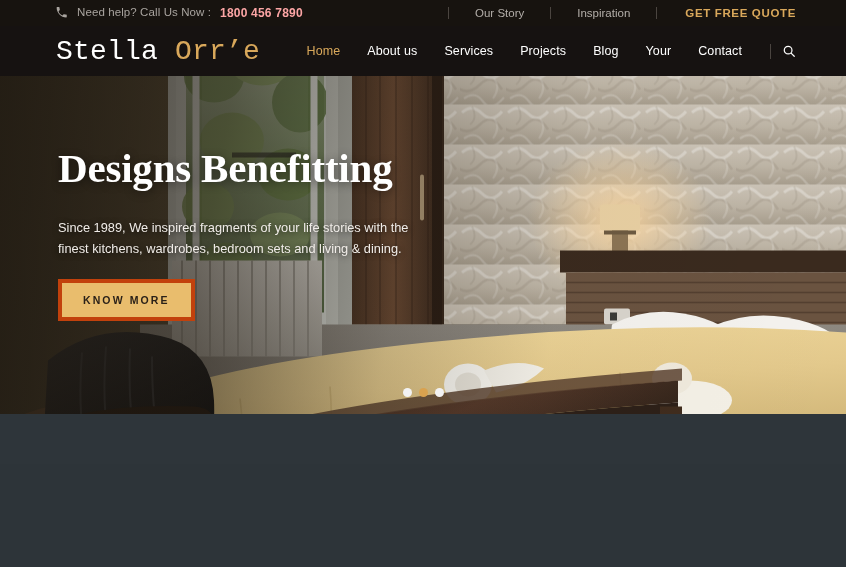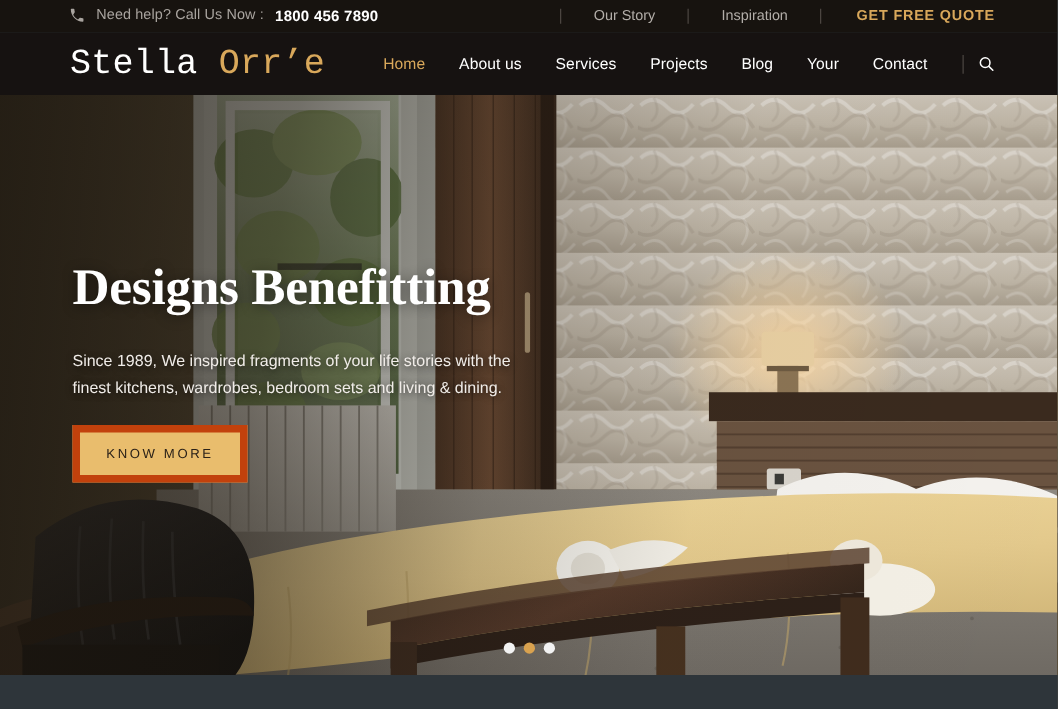--- a/index.html
+++ b/index.html
@@ -23,21 +23,21 @@
   }
   .topbar-left { display:flex; align-items:flex-start; gap:9px; }
   .phone-icon { width:13px; height:13px; display:block; flex:none; }
   .topbar-text {
     font-size:11.5px;
     color:#a9a49f;
     letter-spacing:.1px;
     white-space:nowrap;
   }
   .phone-num {
-    color:#ffffff;
+    color:#fca5a5;
     font-weight:bold;
     font-size:12px;
     letter-spacing:.2px;
   }
   .topbar-right {
     margin-left:auto;
     display:flex;
     align-items:center;
     gap:12px;
     white-space:nowrap;
@@ -105,23 +105,23 @@
   }
   .search-btn {
     background:none; border:none; cursor:pointer;
     padding:0 2px; display:flex; align-items:center;
   }
   .search-icon { width:14px; height:14px; display:block; }
 
   
   .hero {
     position:relative;
-    height:464px;
+    height:338px;
     overflow:hidden;
-    background:#a16207;
+    background:#4d7c0f;
   }
   .hero-photo {
     position:absolute; inset:0;
     width:100%; height:100%;
     display:block;
   }
   .hero-shade {
     position:absolute; inset:0;
     background:linear-gradient(100deg,
       rgba(30,24,16,.80) 0%,
@@ -157,24 +157,24 @@
     color:#f0ece8;
     max-width:380px;
     text-shadow:0 1px 6px rgba(0,0,0,.6);
     margin-bottom:20px;
   }
   .know-more {
     display:inline-block;
     background:#e9bd6d;
     color:#2a2118;
     font-size:10.5px;
-    font-weight:normal;
+    font-weight:bold;
     letter-spacing:2.1px;
     padding:11px 21px;
-    border:6px solid #c2410c;
+    border:4px solid #c2410c;
     text-decoration:none;
     width:fit-content;
     cursor:pointer;
   }
 
   .dots {
     position:absolute;
     left:0; right:0;
     bottom:17px;
     display:flex;

